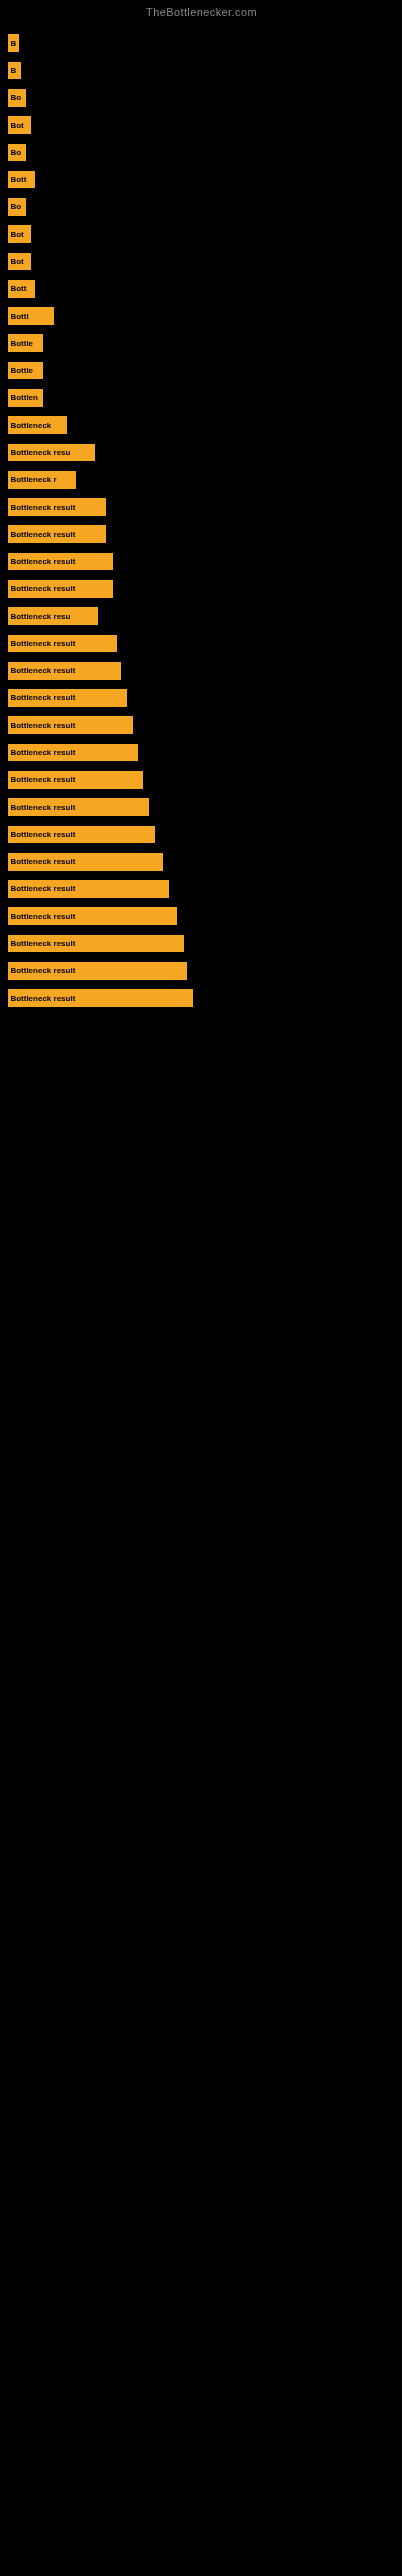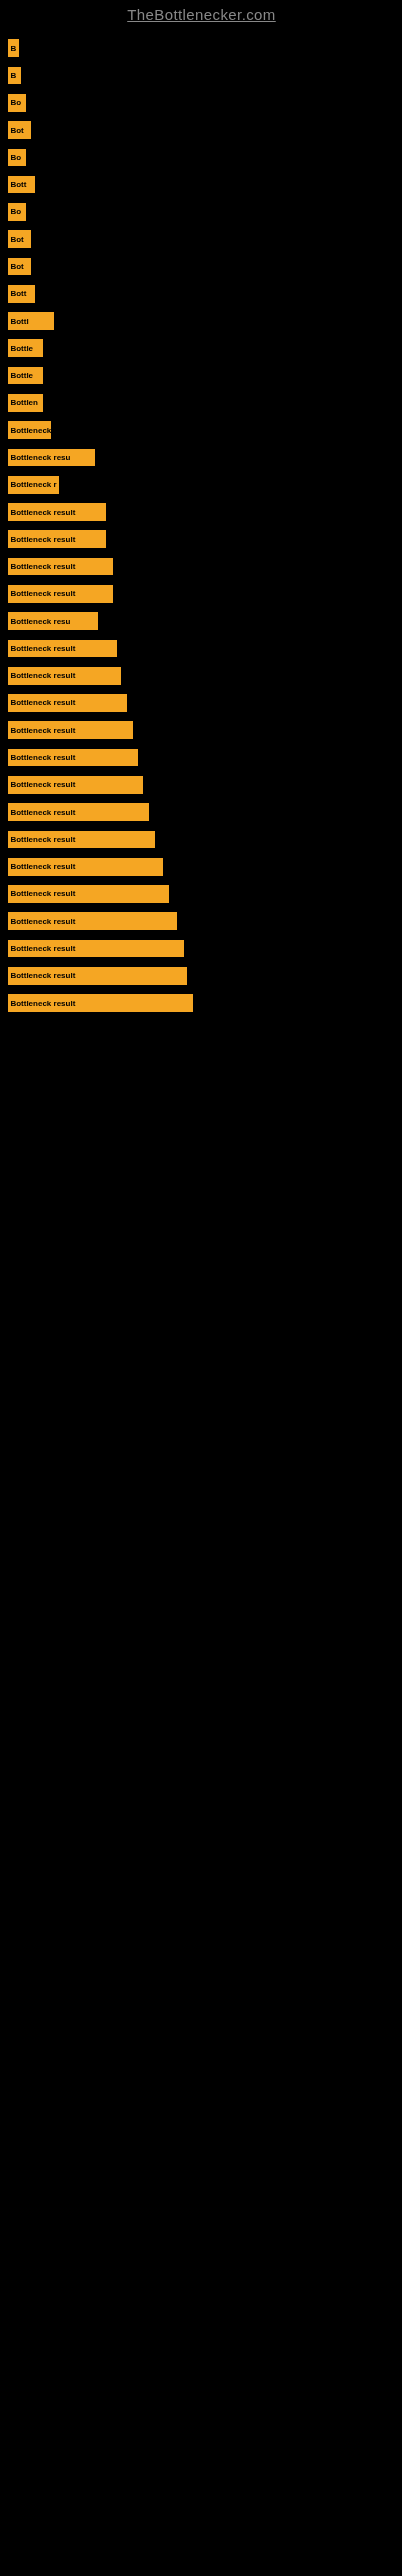--- a/index.html
+++ b/index.html
@@ -11,25 +11,24 @@
     body {
       background-color: #000;
       width: 403px;
       min-height: 2576px;
       font-family: Arial, sans-serif;
       position: relative;
     }
 
     .site-title {
       color: #888;
-      font-size: 15px;
+      font-size: 11px;
       text-align: center;
       padding: 6.4px 0 3.2px 0;
       letter-spacing: 0.4px;
-      text-decoration: underline;
     }
 
     .bars-container {
       padding: 8px 0 0 8px;
     }
 
     .bar-row {
       display: flex;
       align-items: center;
       margin-bottom: 0px;
@@ -126,31 +125,31 @@
       <div class="bar-label" style="width: 35px;">
         <span>Bottle</span>
       </div>
     </div>
     <div class="bar-row">
       <div class="bar-label" style="width: 35px;">
         <span>Bottlen</span>
       </div>
     </div>
     <div class="bar-row">
-      <div class="bar-label" style="width: 43px; text-align: right;">
+      <div class="bar-label" style="width: 59px; text-align: right;">
         <span>Bottleneck</span>
       </div>
     </div>
     <div class="bar-row">
       <div class="bar-label" style="width: 87px;">
         <span>Bottleneck resu</span>
       </div>
     </div>
     <div class="bar-row">
-      <div class="bar-label" style="width: 51px;">
+      <div class="bar-label" style="width: 68px;">
         <span>Bottleneck r</span>
       </div>
     </div>
     <div class="bar-row">
       <div class="bar-label" style="width: 98px;">
         <span>Bottleneck result</span>
       </div>
     </div>
     <div class="bar-row">
       <div class="bar-label" style="width: 98px;">

